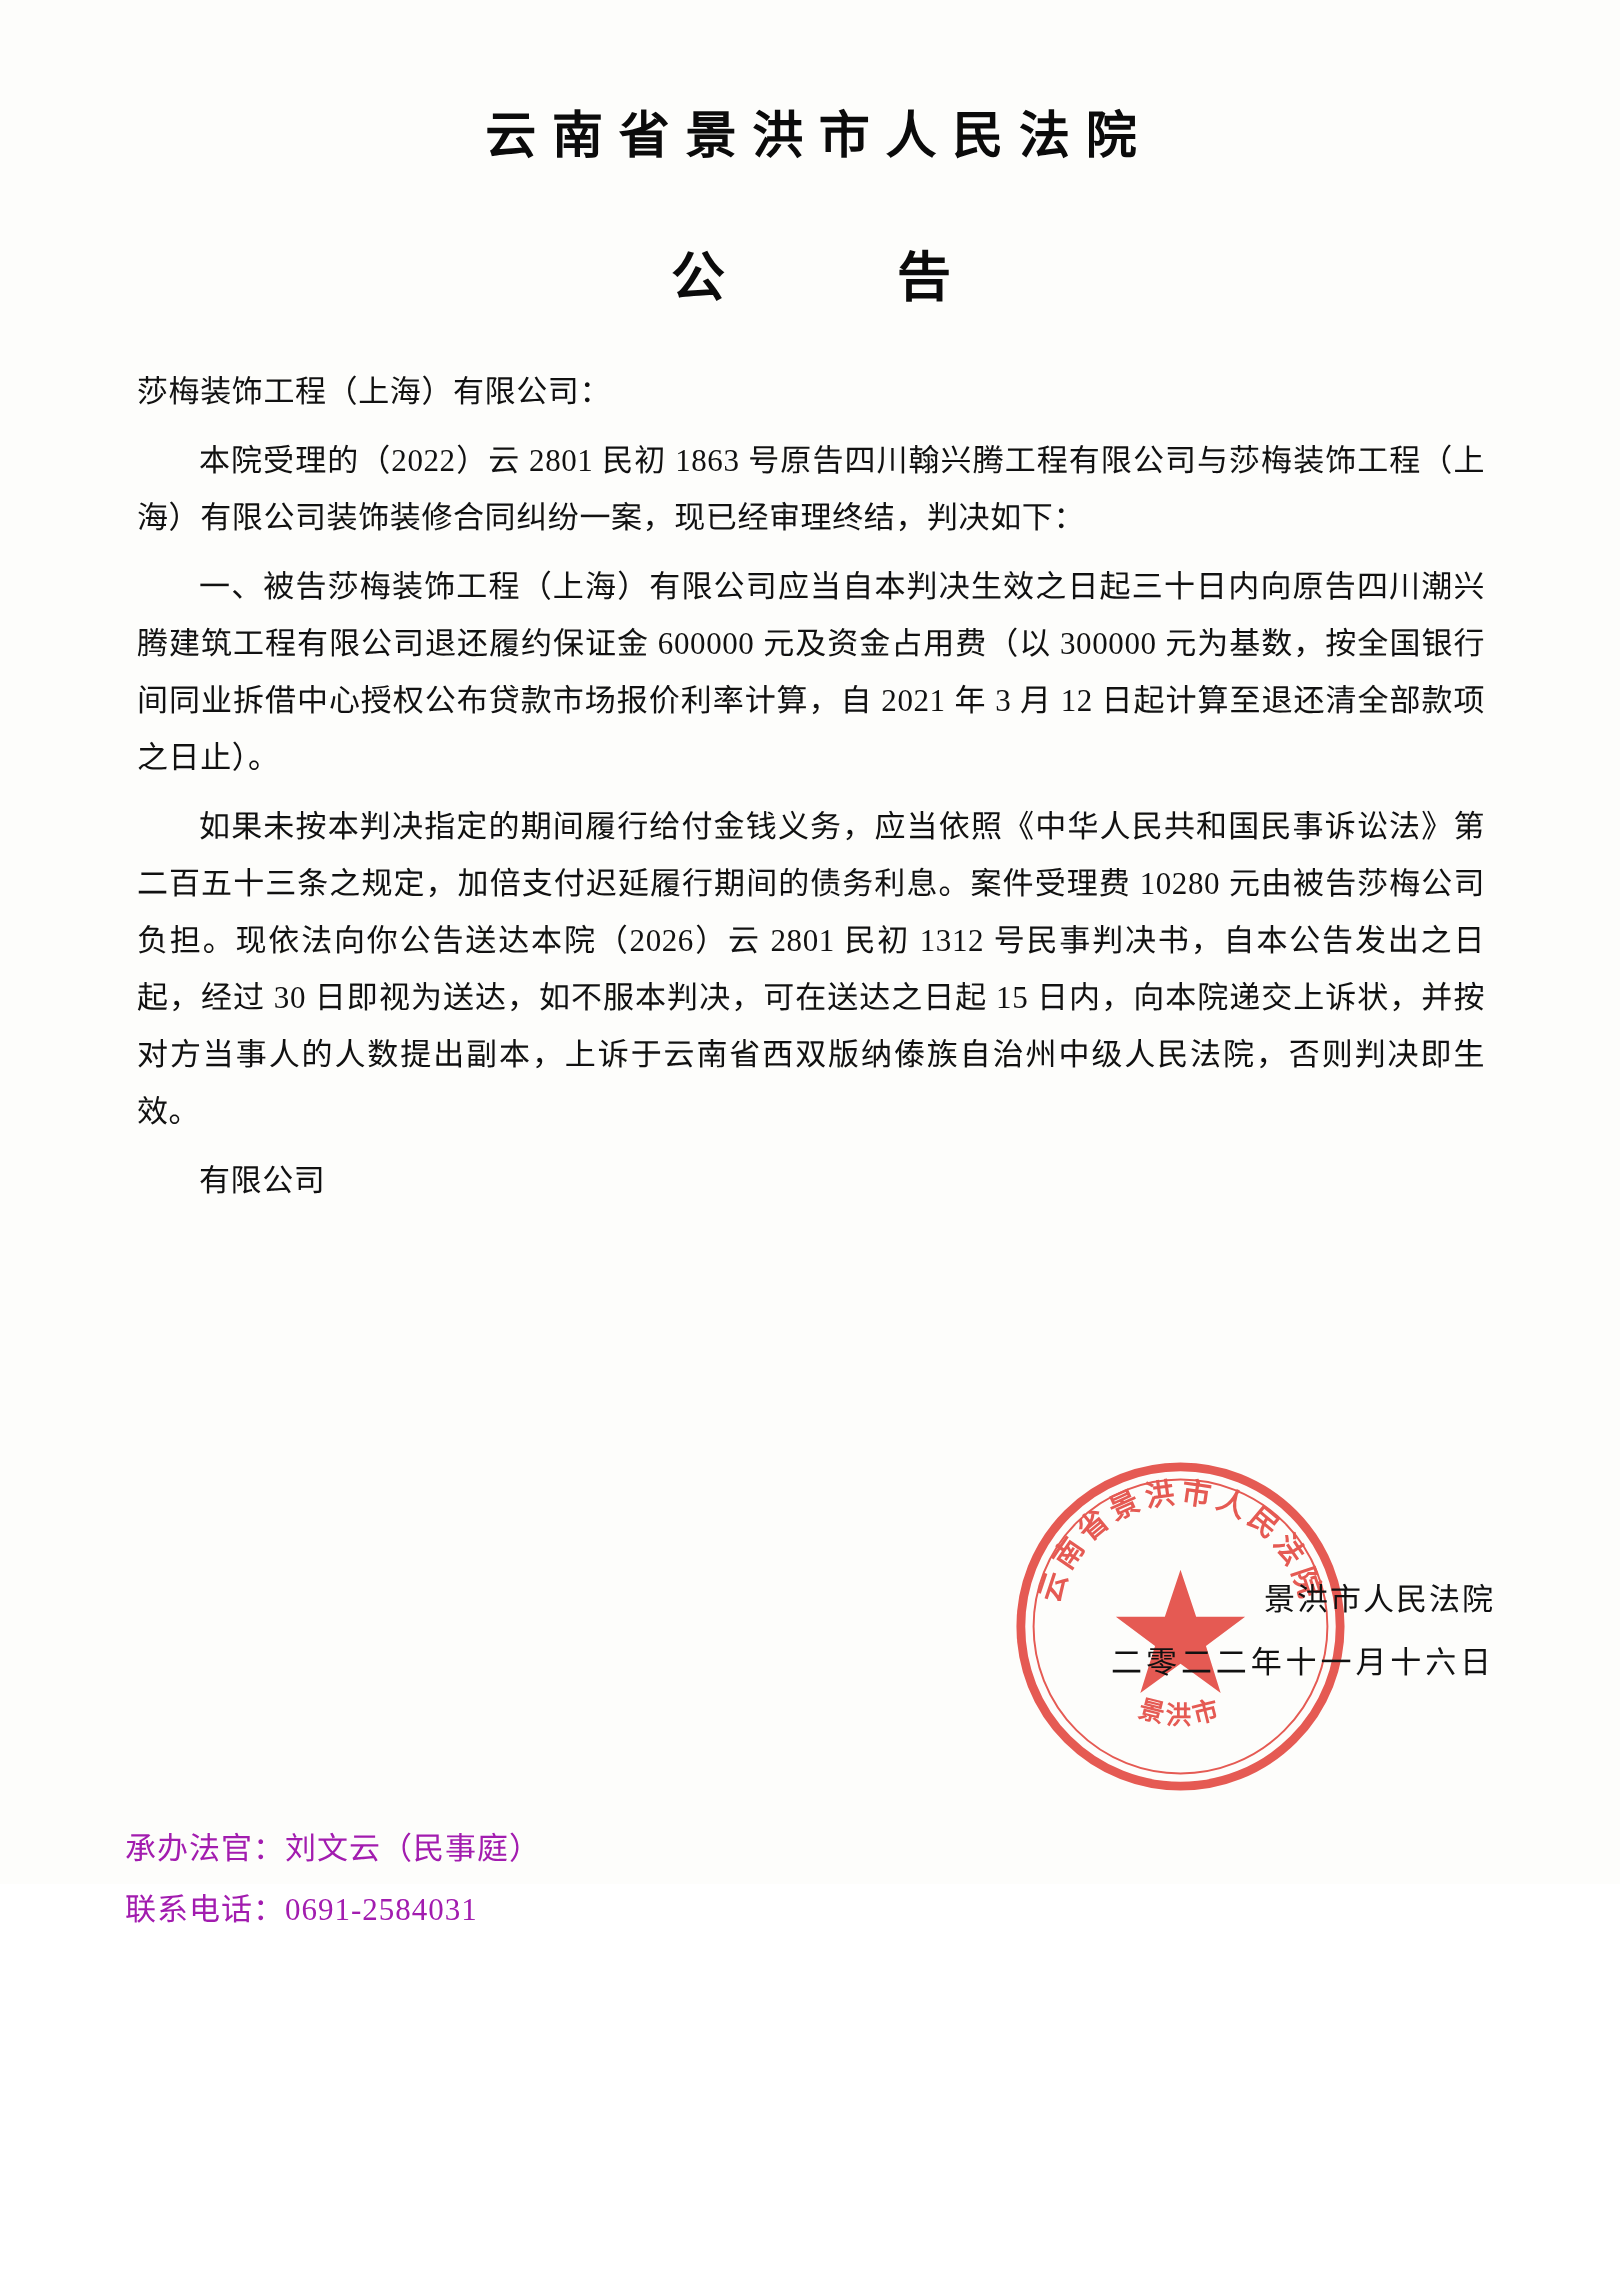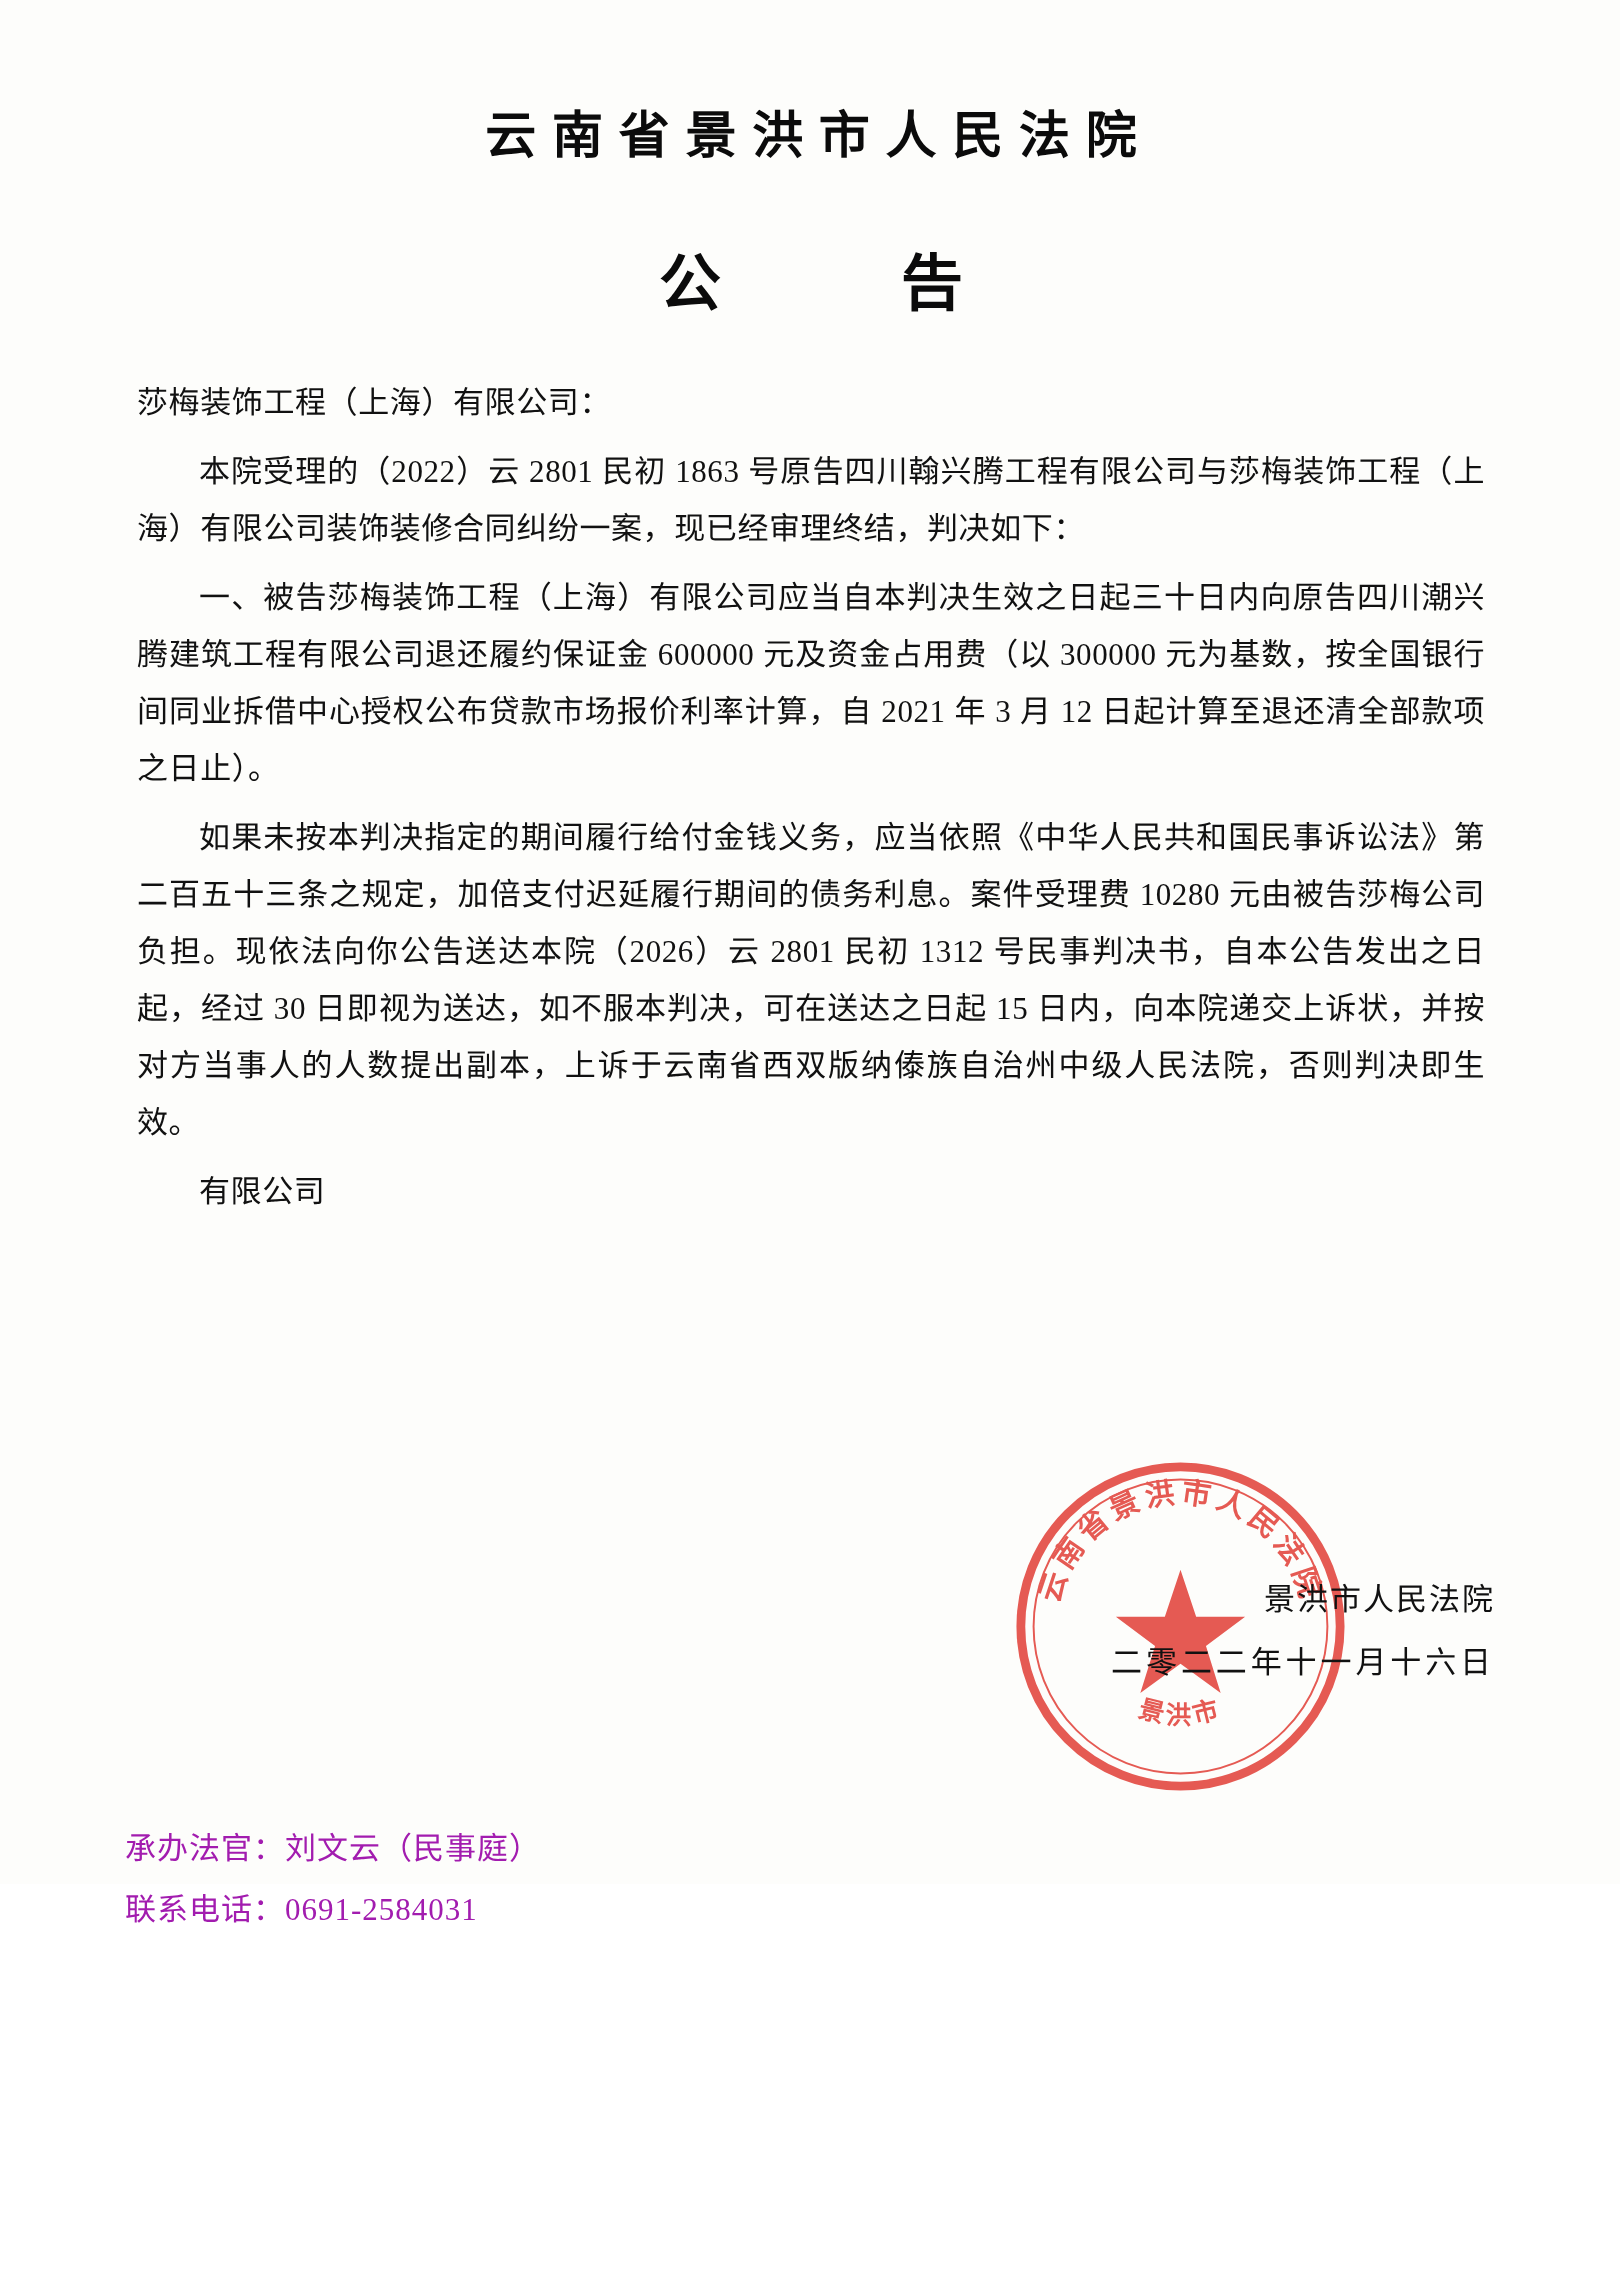--- a/index.html
+++ b/index.html
@@ -34,21 +34,21 @@
     font-size: 51px;
     font-weight: bold;
     letter-spacing: 15.7px;
     margin-top: 94px;
     text-indent: 15.7px;
     color: #0b0b0b;
     font-family: "Liberation Serif", "DejaVu Serif", serif;
   }
   .doc-title {
     text-align: center;
-    font-size: 62px;
+    font-size: 54px;
     font-weight: bold;
     letter-spacing: 59px;
     text-indent: 59px;
     margin-top: 65px;
     color: #0b0b0b;
   }
   .body-text {
     margin-top: 51px;
     font-size: 31px;
     line-height: 57px;

